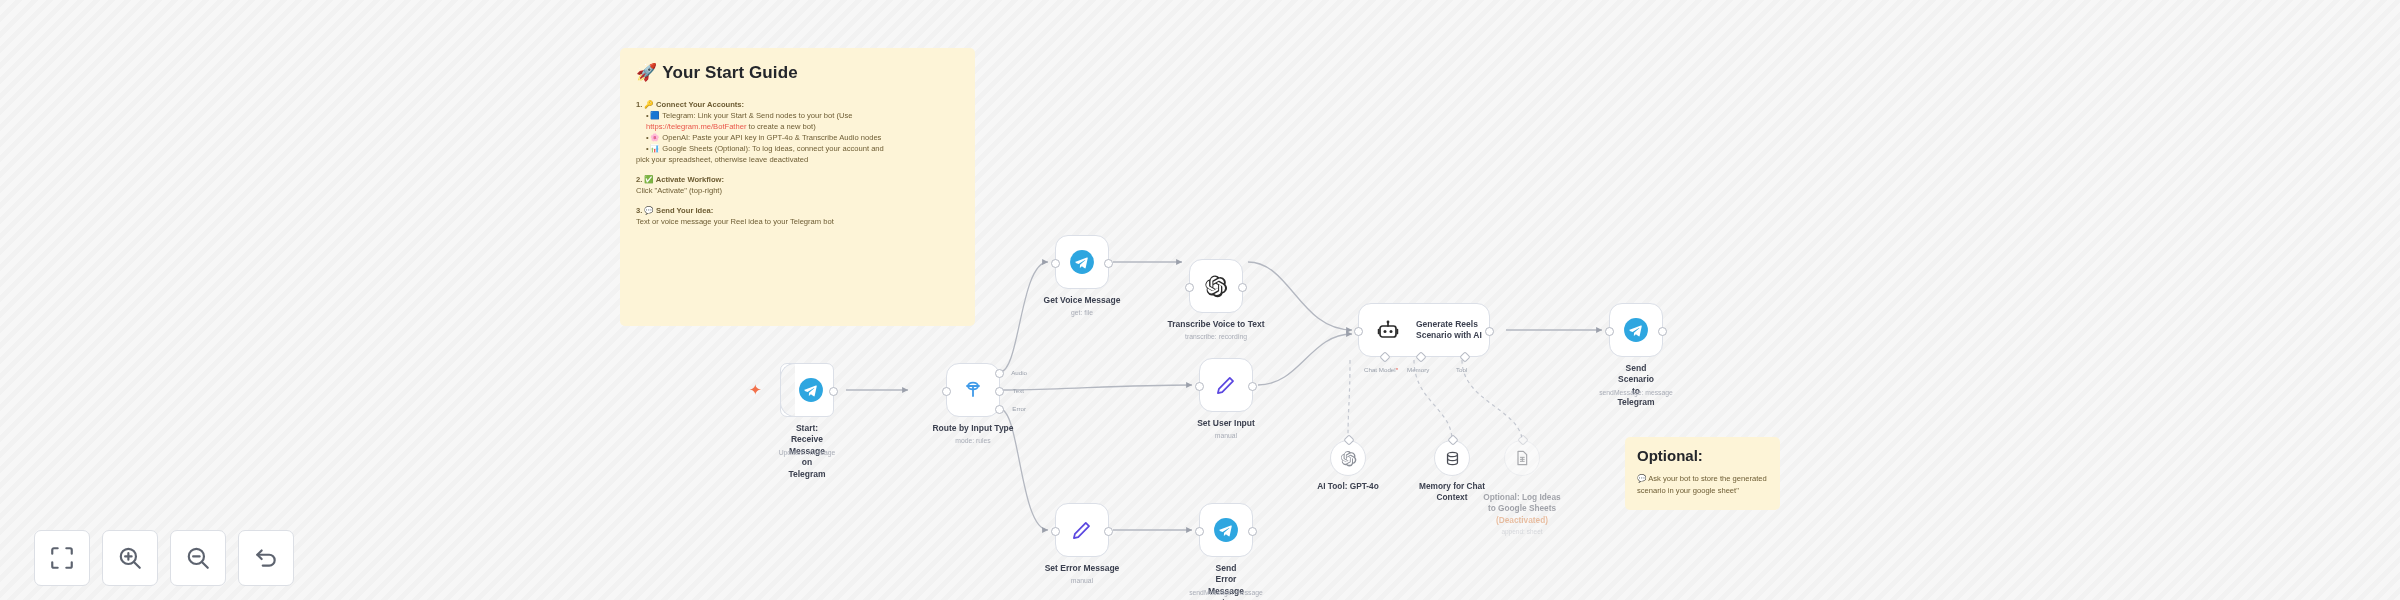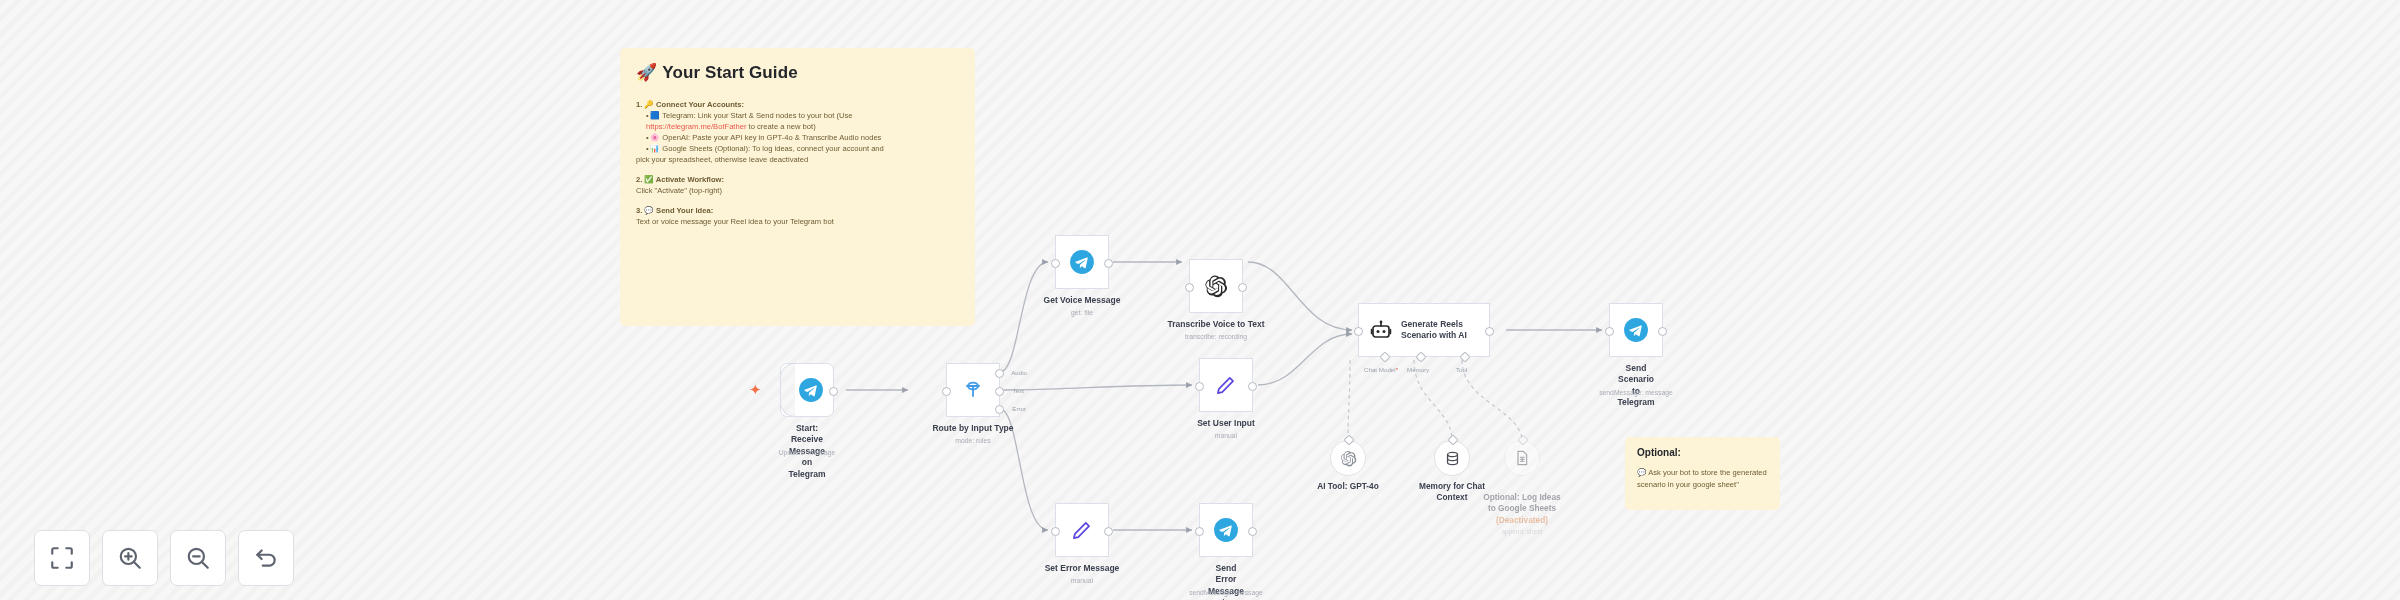--- a/index.html
+++ b/index.html
@@ -32,41 +32,41 @@
     font-size: 17px; font-weight: 700; color: #24262b;
     margin-bottom: 16px; letter-spacing: .1px;
   }
   .note-title .emoji { margin-right: 5px; }
   .note ol { list-style: none; }
   .note li { margin-bottom: 9px; }
   .nline { font-size: 7.6px; line-height: 1.45; color: #6d5c33; white-space: nowrap; }
   .nline.b { font-weight: 700; }
   .nline.ind { padding-left: 10px; }
   .nline .lnk { color: #e8564a; text-decoration: none; }
-  .note-sm-title { font-size: 10px; font-weight: 700; color: #24262b; margin-bottom: 9px; }
+  .note-sm-title { font-size: 15px; font-weight: 700; color: #24262b; margin-bottom: 9px; }
   .note-sm-body { font-size: 7.6px; line-height: 1.6; color: #6d5c33; }
 
   
   .node {
     position: absolute;
     background: #fff;
     border: 1px solid #dbdfe7;
-    border-radius: 0;
+    border-radius: 13px;
     display: flex; align-items: center; justify-content: center;
   }
   .node.square { width: 54px; height: 54px; }
   .node.trigger { width: 54px; height: 54px; border-radius: 7px 7px 7px 7px; }
   .node.trigger::before {
     content: ""; position: absolute; left: -1px; top: -1px; bottom: -1px; width: 14px;
     background: #f5f5f5;
     background-image: repeating-linear-gradient(135deg,#f2f2f2 0,#f2f2f2 5px,#f7f7f7 5px,#f7f7f7 11px);
     border: 1px solid #dbdfe7; border-right: none;
     border-radius: 26px 0 0 26px;
   }
-  .node.wide { width: 132px; height: 54px; justify-content: flex-start; padding-left: 10px; gap: 8px; }
+  .node.wide { width: 132px; height: 54px; justify-content: flex-start; padding-left: 17px; gap: 16px; }
   .node-title {
     position: absolute; top: 100%; left: 50%; transform: translateX(-50%);
     margin-top: 7px; font-size: 8.5px; font-weight: 700; color: #3c4150;
     text-align: center; line-height: 1.35; white-space: nowrap;
   }
   .node-sub {
     position: absolute; top: 100%; left: 50%; transform: translateX(-50%);
     font-size: 6.8px; color: #a9adb7; text-align: center; white-space: nowrap;
   }
   .agent-label {

